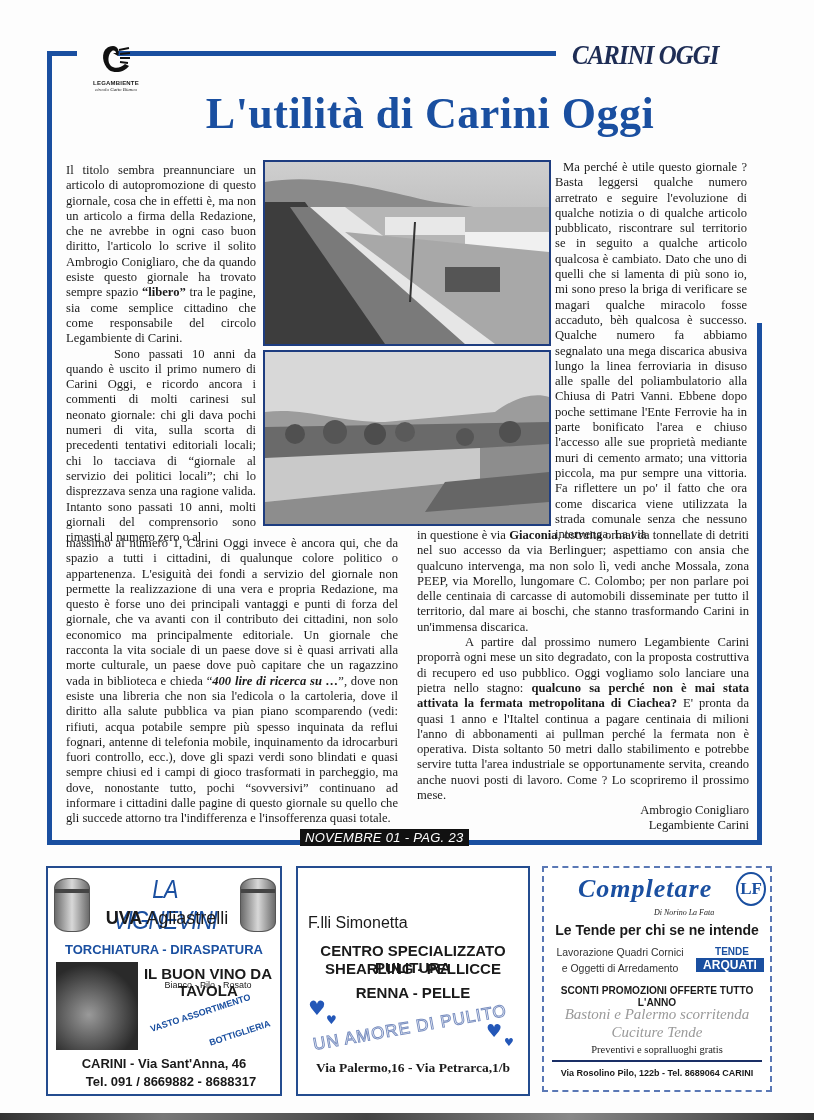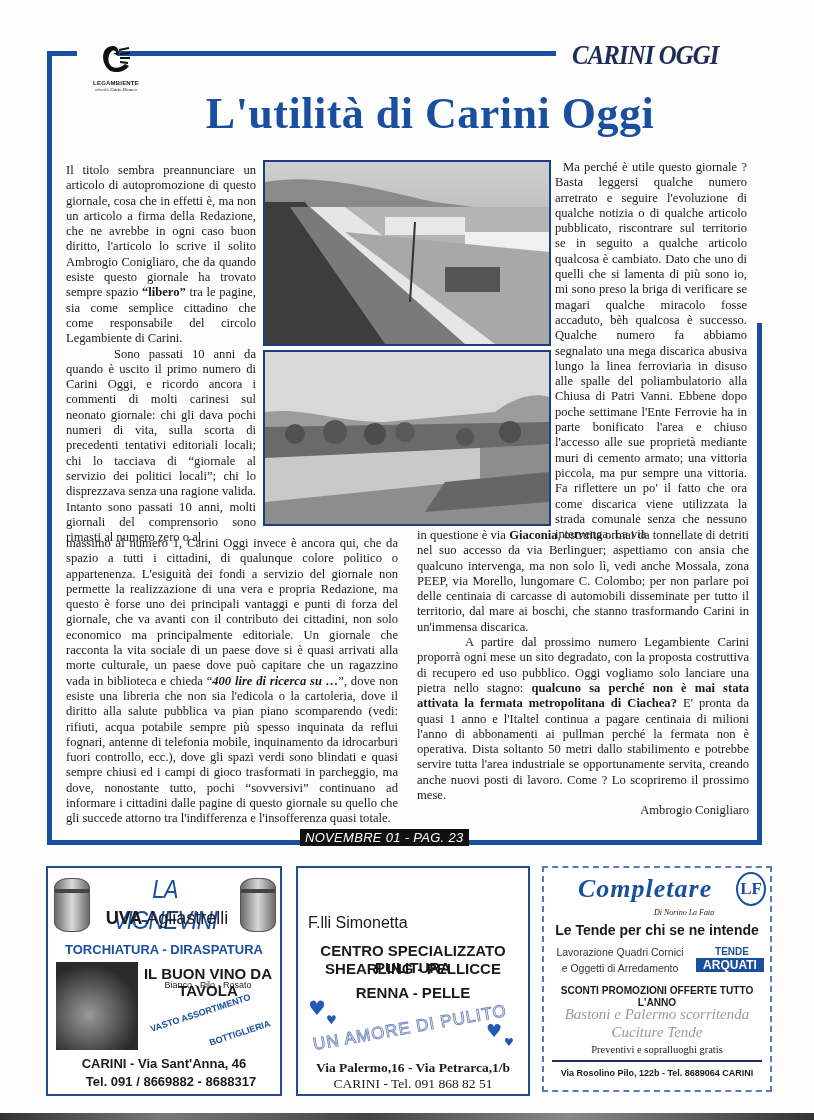--- a/index.html
+++ b/index.html
@@ -100,20 +100,21 @@
 
 <div class="abs col" style="left:66px;top:536px;width:332px;">
   <p><span>massimo al numero 1, Carini Oggi invece è ancora qui, che da spazio a tutti i cittadini, di qualunque colore politico o appartenenza. L'esiguità dei fondi a servizio del giornale non permette la realizzazione di una vera e propria Redazione, ma questo è forse uno dei principali vantaggi e punti di forza del giornale, che va avanti con il contributo dei cittadini, non solo economico ma principalmente editoriale. Un giornale che racconta la vita sociale di un paese dove si è quasi arrivati alla morte culturale, un paese dove può capitare che un ragazzino vada in biblioteca e chieda “</span><b><i>400 lire di ricerca su …</i></b><span>”, dove non esiste una libreria che non sia l'edicola o la cartoleria, dove il diritto alla salute pubblica va pian piano scomparendo (vedi: rifiuti, acqua potabile sempre più spesso inquinata da reflui fognari, antenne di telefonia mobile, inquinamento da idrocarburi fuori controllo, ecc.), dove gli spazi verdi sono blindati e quasi sempre chiusi ed i campi di gioco trasformati in parcheggio, ma dove, nonostante tutto, pochi “sovversivi” continuano ad informare i cittadini dalle pagine di questo giornale su quello che gli succede attorno tra l'indifferenza e l'insofferenza quasi totale.</span></p>
 </div>
 
 <div class="abs col" style="left:417px;top:528px;width:332px;">
   <p><span>in questione è via </span><b>Giaconia</b><span>, ostruita ormai da tonnellate di detriti nel suo accesso da via Berlinguer; aspettiamo con ansia che qualcuno intervenga, ma non solo lì, vedi anche Mossala, zona PEEP, via Morello, lungomare C. Colombo; per non parlare poi delle centinaia di carcasse di automobili disseminate per tutto il territorio, dal mare ai boschi, che stanno trasformando Carini in un'immensa discarica.</span></p>
   <p class="indent"><span>A partire dal prossimo numero Legambiente Carini proporrà ogni mese un sito degradato, con la proposta costruttiva di recupero ed uso pubblico. Oggi vogliamo solo lanciare una pietra nello stagno: </span><b>qualcuno sa perché non è mai stata attivata la fermata metropolitana di Ciachea?</b><span> E' pronta da quasi 1 anno e l'Italtel continua a pagare centinaia di milioni l'anno di abbonamenti ai pullman perché la fermata non è operativa. Dista soltanto 50 metri dallo stabilimento e potrebbe servire tutta l'area industriale se opportunamente servita, creando anche nuovi posti di lavoro. Come ? Lo scopriremo il prossimo mese.</span></p>
   <div class="sig" style="">
     <div>Ambrogio Conigliaro</div>
+    <div>Legambiente Carini</div>
   </div>
 </div>
 
 <div class="abs footer-label">NOVEMBRE 01 - PAG. 23</div>
 
 <div class="abs ad ad-sans" style="left:46px;top:866px;width:232px;height:226px;">
   <div class="abs barrel" style="left:6px;top:10px;"></div>
   <div class="abs barrel" style="left:192px;top:10px;"></div>
   <div class="abs" style="left:44px;top:6px;width:146px;font-size:26px;font-style:italic;color:#1a4fa0;letter-spacing:-1px;transform:scaleX(0.85);transform-origin:center;">LA VIGNEVINI</div>
   <div class="abs" style="left:44px;top:40px;width:150px;font-size:18px;"><b>UVA</b><span> Agliastrelli</span></div>
@@ -131,21 +132,20 @@
   <div class="abs ad-sans" style="left:10px;top:46px;font-size:16px;">F.lli Simonetta</div>
   <div class="abs ad-sans" style="left:0;top:74px;width:230px;font-size:15px;font-weight:bold;">CENTRO SPECIALIZZATO PULITURA</div>
   <div class="abs ad-sans" style="left:0;top:92px;width:230px;font-size:15px;font-weight:bold;">SHEARLING - PELLICCE</div>
   <div class="abs ad-sans" style="left:0;top:116px;width:230px;font-size:15px;font-weight:bold;">RENNA - PELLE</div>
   <div class="abs heart" style="left:10px;top:128px;font-size:20px;">♥</div>
   <div class="abs heart" style="left:28px;top:145px;font-size:12px;">♥</div>
   <div class="abs heart" style="left:188px;top:152px;font-size:18px;">♥</div>
   <div class="abs heart" style="left:206px;top:168px;font-size:11px;">♥</div>
   <div class="abs ad-sans" style="left:14px;top:150px;font-size:17px;color:#fff;-webkit-text-stroke:1px #7a8fc0;letter-spacing:1px;transform:rotate(-10deg);">UN AMORE DI PULITO</div>
   <div class="abs" style="left:0;top:192px;width:230px;font-size:13.5px;font-weight:bold;">Via Palermo,16 - Via Petrarca,1/b</div>
-  <div class="abs" style="left:0;top:208px;width:230px;font-size:13.5px;">CARINI  - Tel. 091 868 82 51</div>
 </div>
 
 <div class="abs ad" style="left:542px;top:866px;width:226px;height:222px;border:2px dashed #5a78b5;">
   <div class="abs" style="left:14px;top:6px;font-size:26px;font-style:italic;font-weight:bold;color:#1a4fa0;letter-spacing:1px;margin-left:20px;">Completare</div>
   <div class="abs" style="left:192px;top:4px;width:26px;height:30px;border:2px solid #1a4fa0;border-radius:50%;font-size:17px;font-weight:bold;color:#1a4fa0;line-height:30px;">LF</div>
   <div class="abs" style="left:110px;top:40px;font-size:8px;font-style:italic;">Di Norino La Fata</div>
   <div class="abs ad-sans" style="left:0;top:54px;width:226px;font-size:14px;font-weight:bold;">Le Tende per chi se ne intende</div>
   <div class="abs ad-sans" style="left:6px;top:78px;width:140px;font-size:10.5px;color:#333;">Lavorazione Quadri Cornici</div>
   <div class="abs ad-sans" style="left:6px;top:94px;width:140px;font-size:10.5px;color:#333;">e Oggetti di Arredamento</div>
   <div class="abs ad-sans" style="left:156px;top:78px;width:64px;font-size:10px;font-weight:bold;color:#1a4fa0;">TENDE</div>

